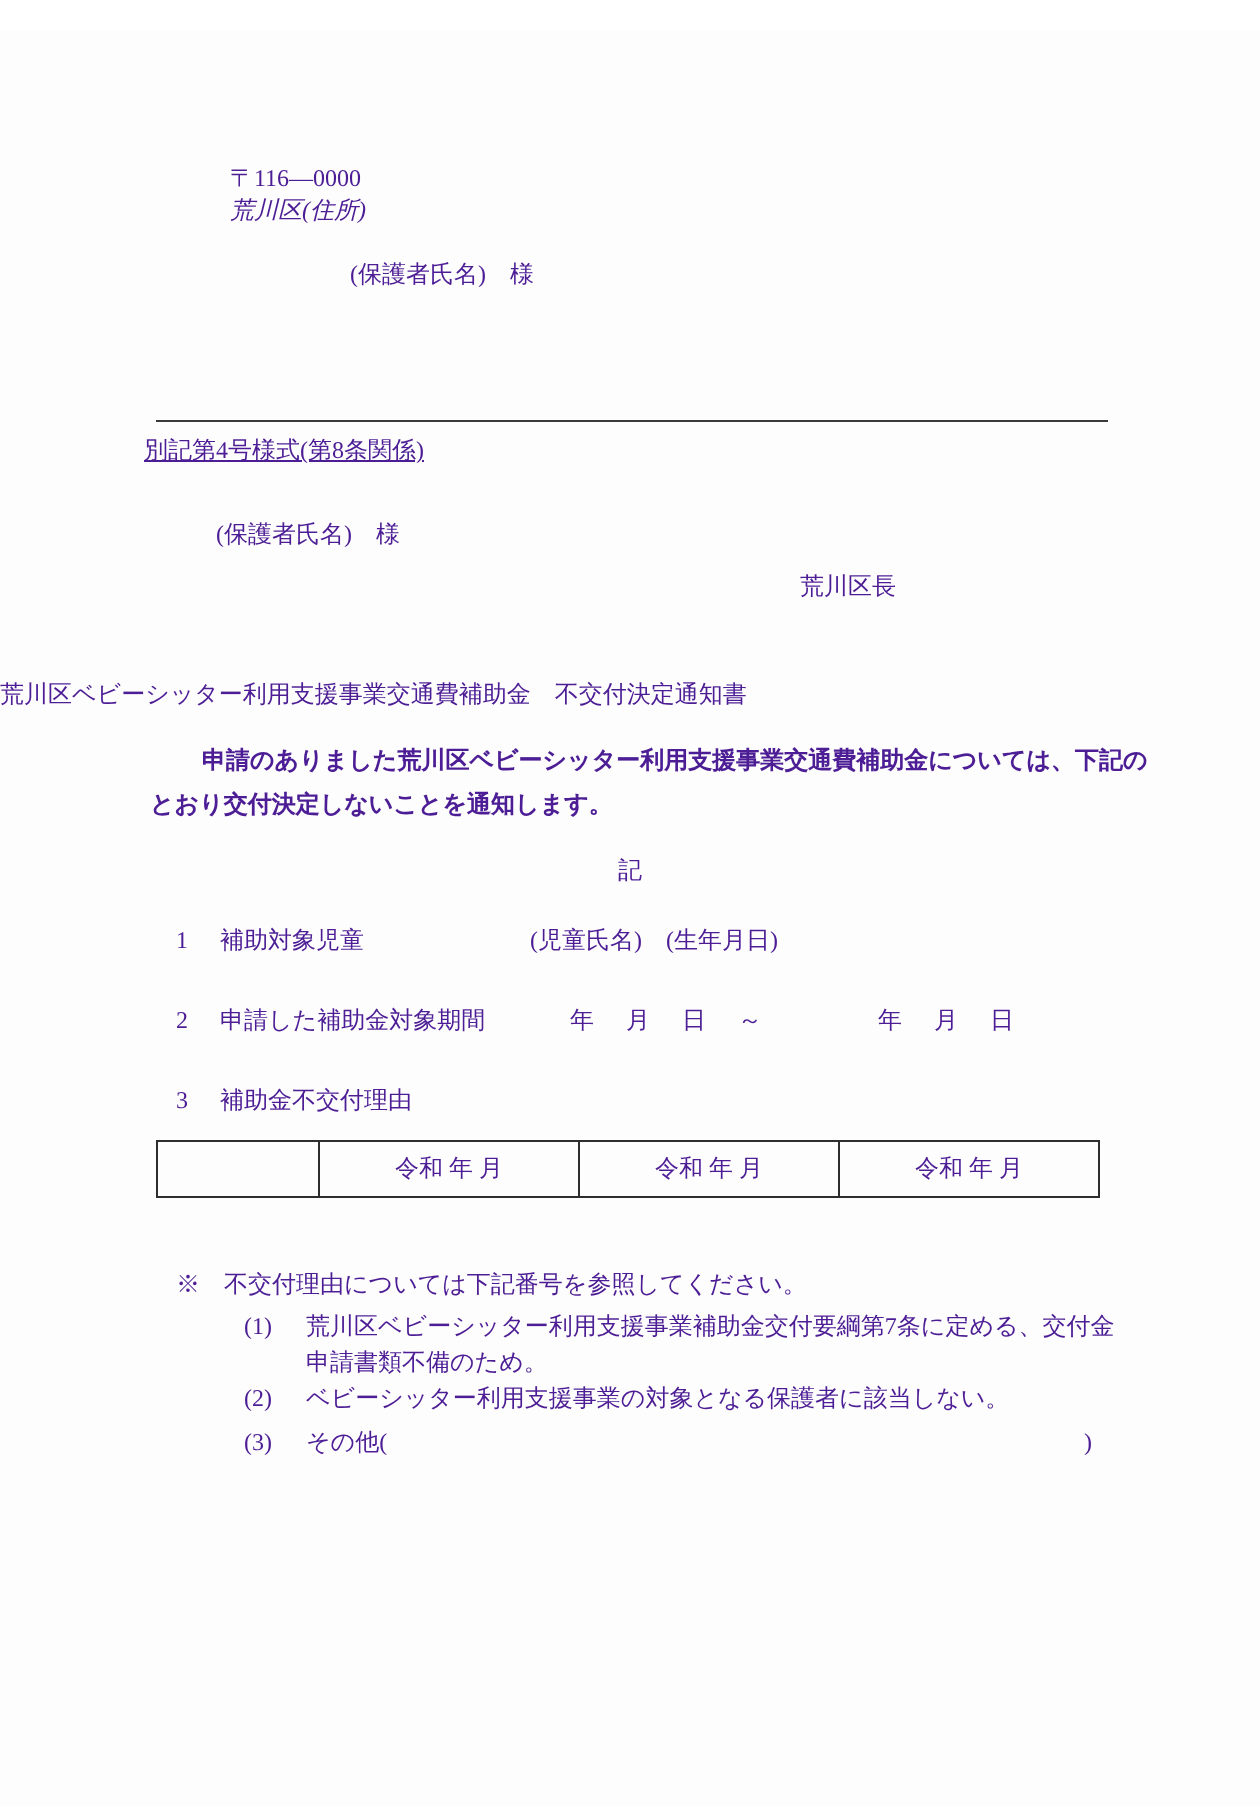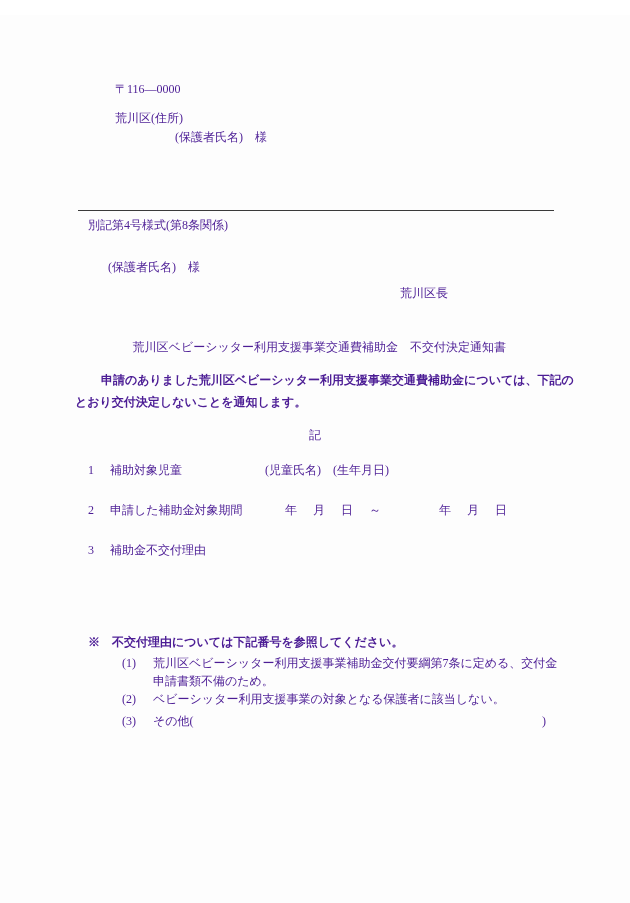--- a/index.html
+++ b/index.html
@@ -5,31 +5,31 @@
   html,body { margin:0; padding:0; background:#ffffff; }
   .page {
     position:relative; width:630px; height:903px;
     background:#fdfdfd; overflow:hidden;
     font-family:"Liberation Serif","DejaVu Serif",serif;
     font-size:12px; color:#4c1d95; line-height:15px;margin-top:15px;
   }
   .abs { position:absolute; }
 
   .postal      { left:115px; top:67px; }
-  .addr        { left:115px; top:96px; }
+  .addr        { left:115px; top:83px;font-style:italic; }
   .addressee1  { left:175px; top:115px; }
 
   .divider     { left:78px; top:195px; width:476px; height:0; border-top:1px solid #3a3a3a; }
 
-  .form-note   { left:88px; top:203px; }
+  .form-note   { left:72px; top:203px;text-decoration:underline; }
   .docmeta     { right:78px; top:197px; text-align:right; line-height:17px; }
   .addressee2  { left:108px; top:245px; }
   .sender      { left:400px; top:271px; }
 
-  .doc-title   { left:0; top:325px; width:506px; text-align:right; }
+  .doc-title   { left:0; top:325px; width:506px; text-align:left; }
   .paragraph   { left:75px; top:354px; width:516px; line-height:22px;
                  text-indent:26px; white-space:pre-line;font-weight:bold; }
   .record      { left:0; top:413px; width:630px; text-align:center; }
 
   .item-row    { position:absolute; left:0; width:630px; height:16px; }
   .item-1      { top:448px; }
   .item-2      { top:488px; }
   .item-3      { top:528px; }
   .item-no     { position:absolute; left:88px; }
   .item-label  { position:absolute; left:110px; }
@@ -39,21 +39,21 @@
 
   .reason-table { position:absolute; left:78px; top:555px; border-collapse:collapse; table-layout:fixed; }
   .reason-table th, .reason-table td {
     border:1px solid #2e2e2e; height:27px; padding:0;
     text-align:center; vertical-align:middle;
     font-weight:normal; font-size:12px;
   }
   .col-label { width:80px; }
   .col-m     { width:129px; }
 
-  .note-intro { left:88px; top:620px;font-weight:bold; }
+  .note-intro { left:88px; top:620px; }
 
   .reasons { position:absolute; left:122px; top:639px; width:450px; line-height:18px; }
   .reason-row { display:flex; }
   .reason-no { flex:0 0 31px; }
   .reason-text { flex:1; display:flex; justify-content:space-between; }
   .reason-prefix { white-space:pre-line; }
   .reason-3 { margin-top:4px; }
   .reason-3 .reason-text { padding-right:26px; }
 </style>
 </head>
@@ -88,20 +88,26 @@
     <span class="item-label">申請した補助金対象期間</span>
     <span class="item-value">年　月　日　～　　　　年　月　日</span>
   </div>
   <div class="item-row item-3">
     <span class="item-no">3</span>
     <span class="item-label">補助金不交付理由</span>
   </div>
 
   <table class="reason-table">
     <tbody>
+        <tr>
+      <th class="col-label"></th>
+      <th class="col-m">令和 年 月</th>
+      <th class="col-m">令和 年 月</th>
+      <th class="col-m">令和 年 月</th>
+    </tr>
   </tbody>
     </table>
 
   <div class="abs note-intro">※　不交付理由については下記番号を参照してください。</div>
 
   <div class="reasons">
     <div class="reason-row reason-1">
       <span class="reason-no">(1)</span>
       <span class="reason-text">
         <span class="reason-prefix">荒川区ベビーシッター利用支援事業補助金交付要綱第7条に定める、交付金

